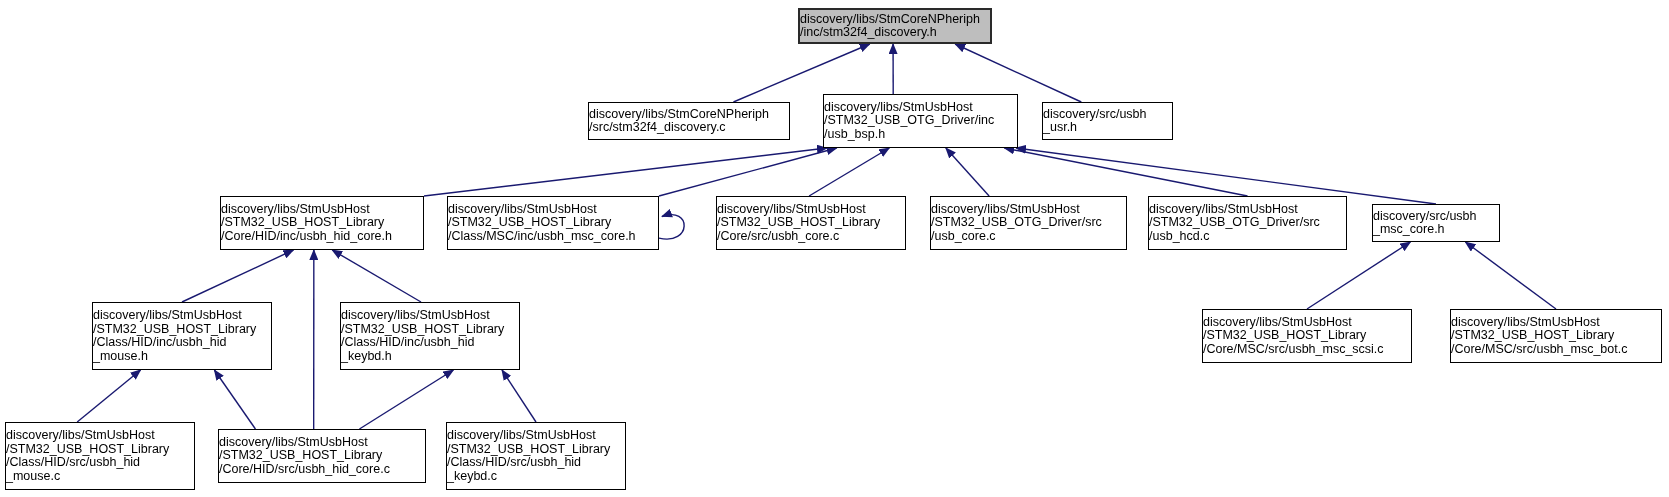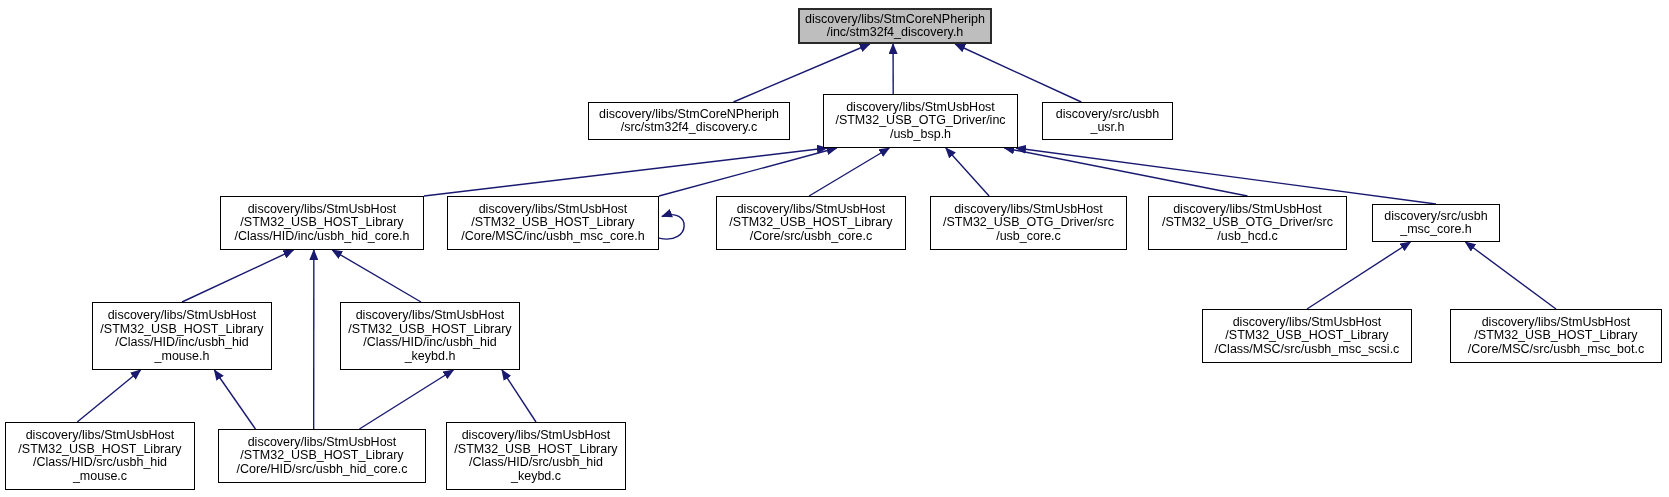--- a/index.html
+++ b/index.html
@@ -4,21 +4,21 @@
 <style>
   html,body { margin:0; padding:0; background:#ffffff; }
   .graph {
     position:relative; width:1669px; height:497px; overflow:hidden;
     font-family:"Liberation Sans", sans-serif;
   }
   .edges { position:absolute; left:0; top:0; }
   .node {
     position:absolute; box-sizing:border-box;
     background:#ffffff; border:1px solid #000000;
-    display:flex; flex-direction:column; align-items:center; justify-content:center;
+    display:flex; flex-direction:column; align-items:flex-start; justify-content:center;
     font-size:12.5px; line-height:13.5px; white-space:nowrap; color:#000000;
     text-align:center; cursor:pointer;
   }
   .node.highlighted { border-width:2px; }
   .nline { display:block; }
 </style>
 </head>
 <body>
 
 <div class="graph" style="background: rgb(255, 255, 255);">
@@ -63,26 +63,26 @@
       <span class="nline">/STM32_USB_OTG_Driver/inc</span>
       <span class="nline">/usb_bsp.h</span>
     </div>
     <div class="node" style="left: 1042px; top: 102px; width: 131px; height: 38px; background: rgb(255, 255, 255); border-color: rgb(0, 0, 0);">
       <span class="nline">discovery/src/usbh</span>
       <span class="nline">_usr.h</span>
     </div>
     <div class="node" style="left: 220px; top: 196px; width: 204px; height: 54px; background: rgb(255, 255, 255); border-color: rgb(0, 0, 0);">
       <span class="nline">discovery/libs/StmUsbHost</span>
       <span class="nline">/STM32_USB_HOST_Library</span>
-      <span class="nline">/Class/HID/inc/usbh_hid_core.h</span>
+      <span class="nline">/Core/HID/inc/usbh_hid_core.h</span>
     </div>
     <div class="node" style="left: 447px; top: 196px; width: 212px; height: 54px; background: rgb(255, 255, 255); border-color: rgb(0, 0, 0);">
       <span class="nline">discovery/libs/StmUsbHost</span>
       <span class="nline">/STM32_USB_HOST_Library</span>
-      <span class="nline">/Core/MSC/inc/usbh_msc_core.h</span>
+      <span class="nline">/Class/MSC/inc/usbh_msc_core.h</span>
     </div>
     <div class="node" style="left: 716px; top: 196px; width: 190px; height: 54px; background: rgb(255, 255, 255); border-color: rgb(0, 0, 0);">
       <span class="nline">discovery/libs/StmUsbHost</span>
       <span class="nline">/STM32_USB_HOST_Library</span>
       <span class="nline">/Core/src/usbh_core.c</span>
     </div>
     <div class="node" style="left: 930px; top: 196px; width: 197px; height: 54px; background: rgb(255, 255, 255); border-color: rgb(0, 0, 0);">
       <span class="nline">discovery/libs/StmUsbHost</span>
       <span class="nline">/STM32_USB_OTG_Driver/src</span>
       <span class="nline">/usb_core.c</span>
@@ -104,21 +104,21 @@
     </div>
     <div class="node" style="left: 340px; top: 302px; width: 180px; height: 68px; background: rgb(255, 255, 255); border-color: rgb(0, 0, 0);">
       <span class="nline">discovery/libs/StmUsbHost</span>
       <span class="nline">/STM32_USB_HOST_Library</span>
       <span class="nline">/Class/HID/inc/usbh_hid</span>
       <span class="nline">_keybd.h</span>
     </div>
     <div class="node" style="left: 1202px; top: 309px; width: 210px; height: 54px; background: rgb(255, 255, 255); border-color: rgb(0, 0, 0);">
       <span class="nline">discovery/libs/StmUsbHost</span>
       <span class="nline">/STM32_USB_HOST_Library</span>
-      <span class="nline">/Class/MSC/src/usbh_msc_scsi.c</span>
+      <span class="nline">/Core/MSC/src/usbh_msc_scsi.c</span>
     </div>
     <div class="node" style="left: 1450px; top: 309px; width: 212px; height: 54px; background: rgb(255, 255, 255); border-color: rgb(0, 0, 0);">
       <span class="nline">discovery/libs/StmUsbHost</span>
       <span class="nline">/STM32_USB_HOST_Library</span>
       <span class="nline">/Core/MSC/src/usbh_msc_bot.c</span>
     </div>
     <div class="node" style="left: 5px; top: 422px; width: 190px; height: 68px; background: rgb(255, 255, 255); border-color: rgb(0, 0, 0);">
       <span class="nline">discovery/libs/StmUsbHost</span>
       <span class="nline">/STM32_USB_HOST_Library</span>
       <span class="nline">/Class/HID/src/usbh_hid</span>

